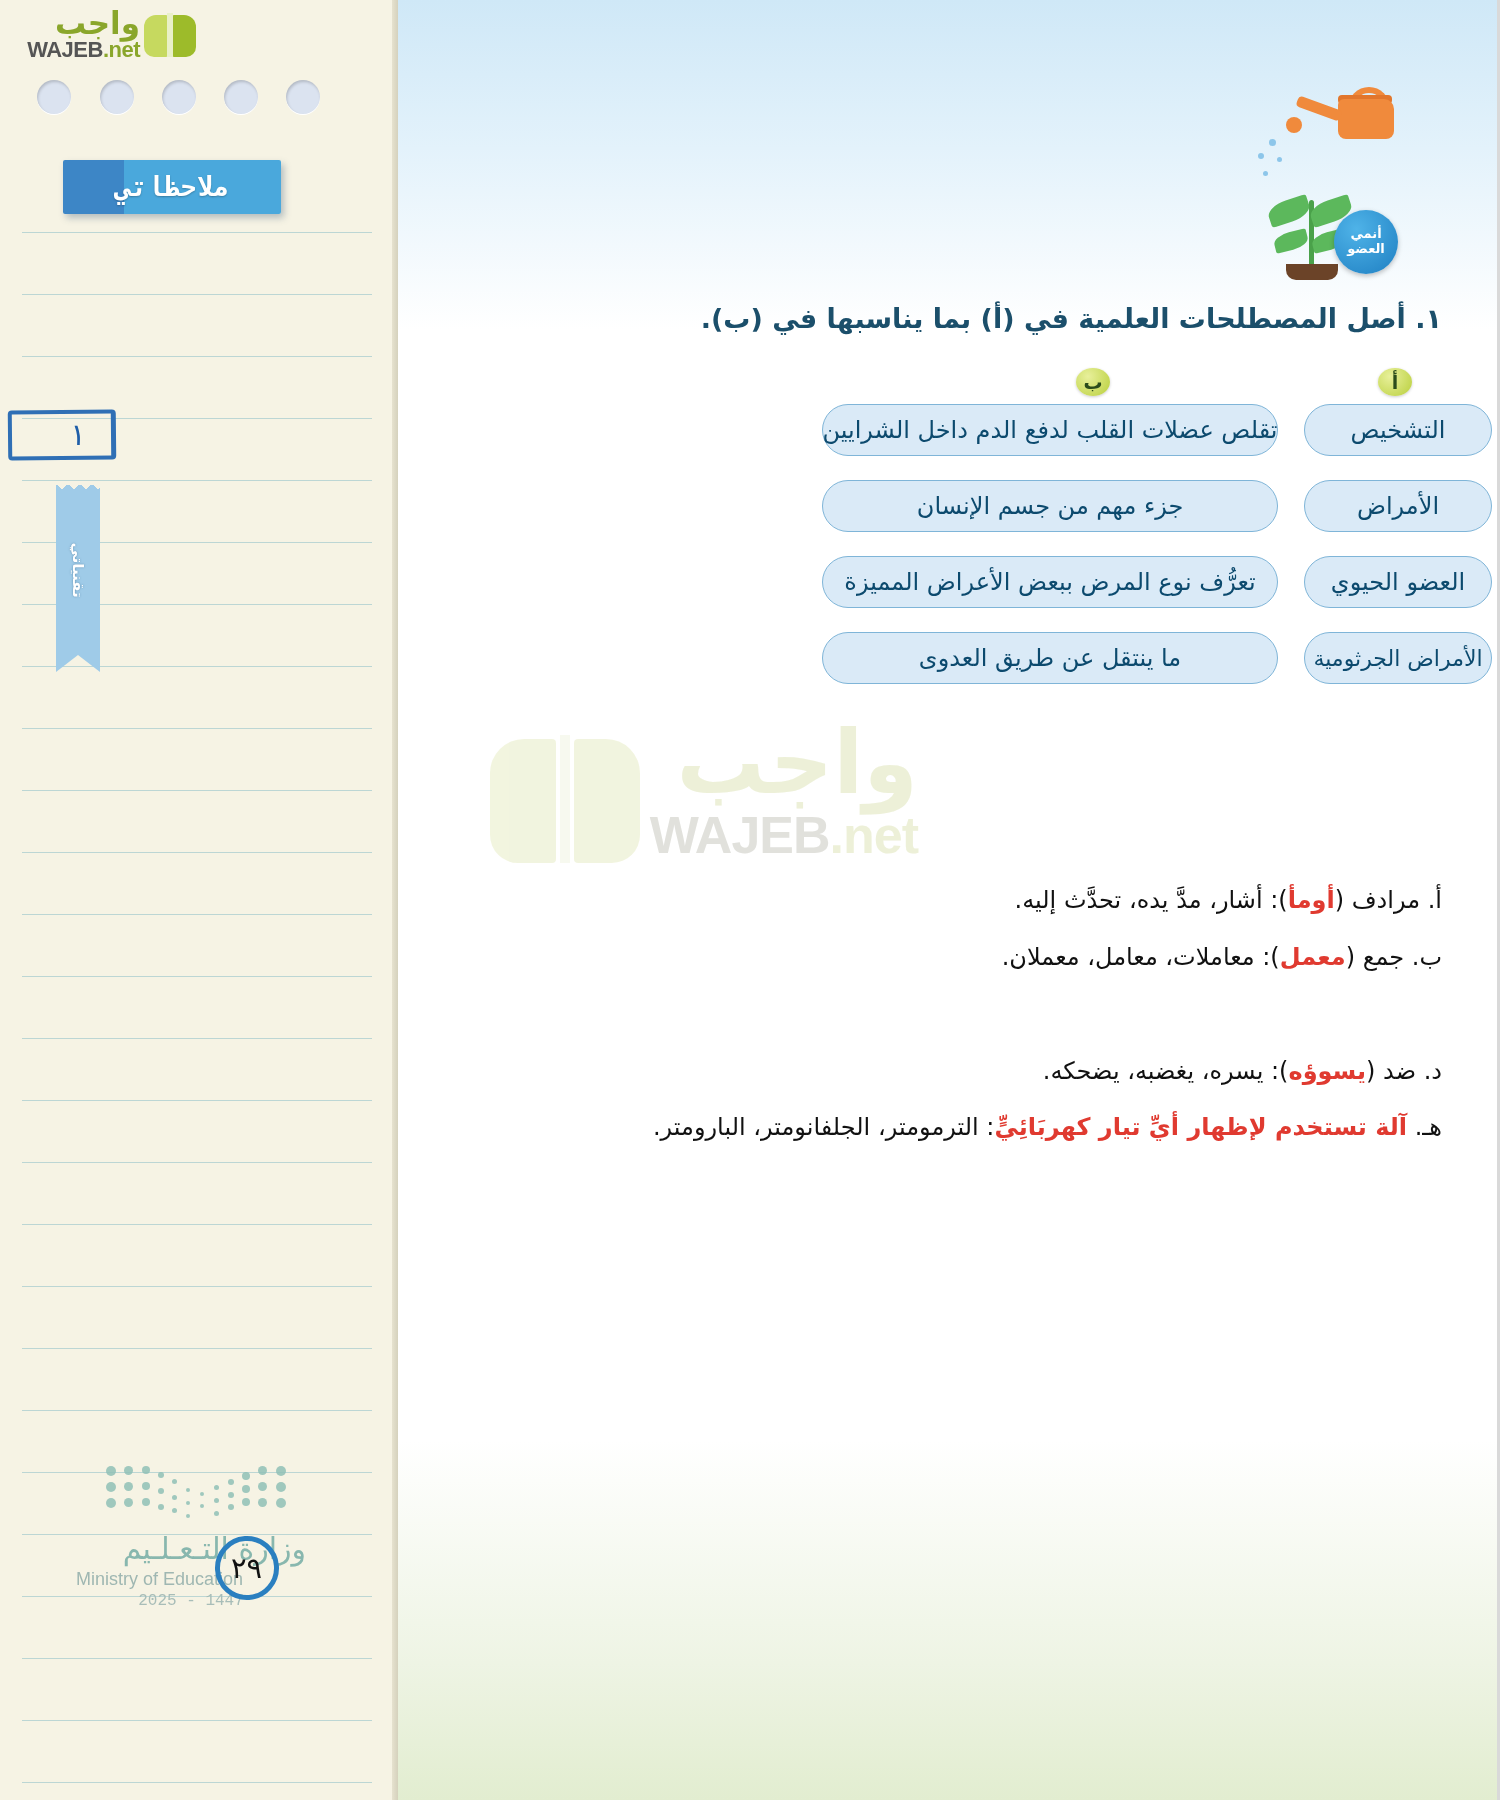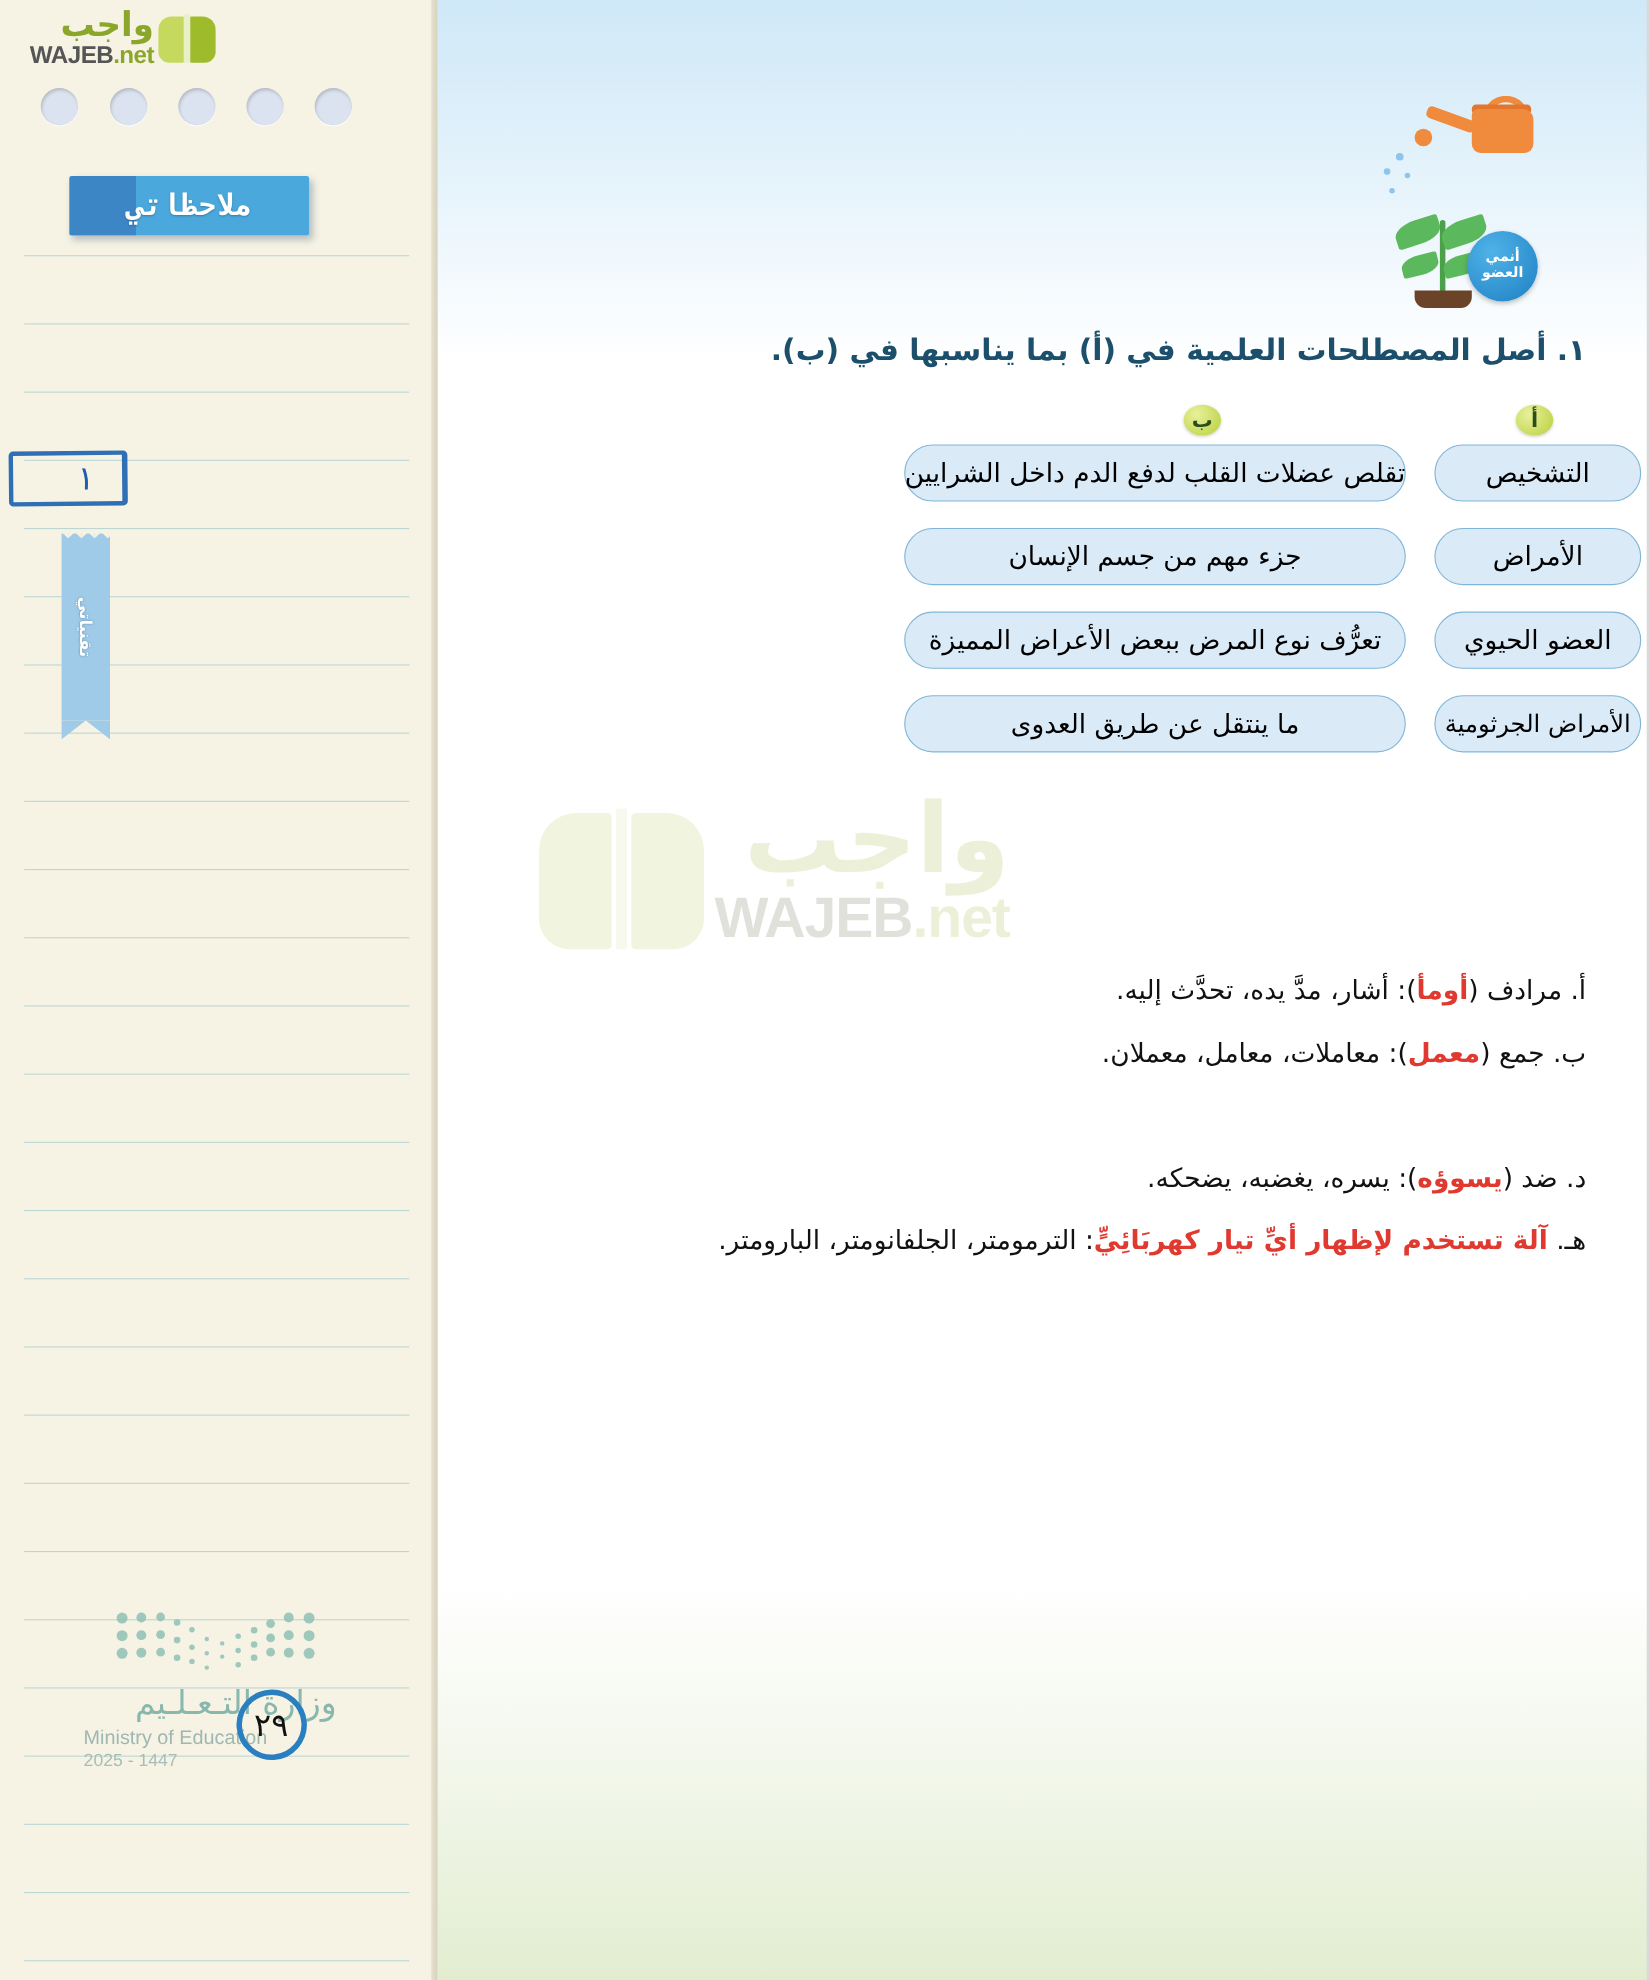--- a/index.html
+++ b/index.html
@@ -164,21 +164,21 @@
     font-size: 30px; color: #88b7ae; font-weight: 400;
     font-family: "DejaVu Sans", sans-serif; letter-spacing: 2px;
     direction: rtl; line-height: 1.1;
   }
   #ministry-name-en {
     font-size: 18px; color: #9fb7b2; direction: ltr;
     font-family: "Liberation Sans", sans-serif; margin-top: 4px;
   }
   #ministry-year {
     font-size: 16px; color: #a8bdb8; direction: ltr;
-    font-family: Liberation Sans, sans-serif; margin-top: 2px;
+    font-family: Liberation Mono, monospace; margin-top: 2px; text-align: center;
   }
 
   
   #page-number-circle {
     position: absolute;
     left: 215px; bottom: 200px;
     width: 64px; height: 64px;
     border: 5px solid #2a7fc0;
     border-radius: 50%;
     display: flex; align-items: center; justify-content: center;
@@ -290,21 +290,21 @@
   #label-alef { right: 88px; top: 8px; }
   #label-baa  { right: 390px; top: 8px; }
 
   .pill {
     position: absolute;
     background: #daeaf7;
     border: 1.6px solid #7fb5d8;
     border-radius: 30px;
     display: flex; align-items: center; justify-content: center;
     direction: rtl;
-    color: #000000;
+    color: #0c4a6e;
     font-family: "DejaVu Sans", sans-serif;
     font-size: 24px;
     white-space: nowrap;
   }
   .col-a .pill { right: 8px; width: 188px; height: 52px; }
   .col-b .pill { right: 222px; width: 456px; height: 52px; }
 
   .pill.r0 { top: 44px; }
   .pill.r1 { top: 120px; }
   .pill.r2 { top: 196px; }

